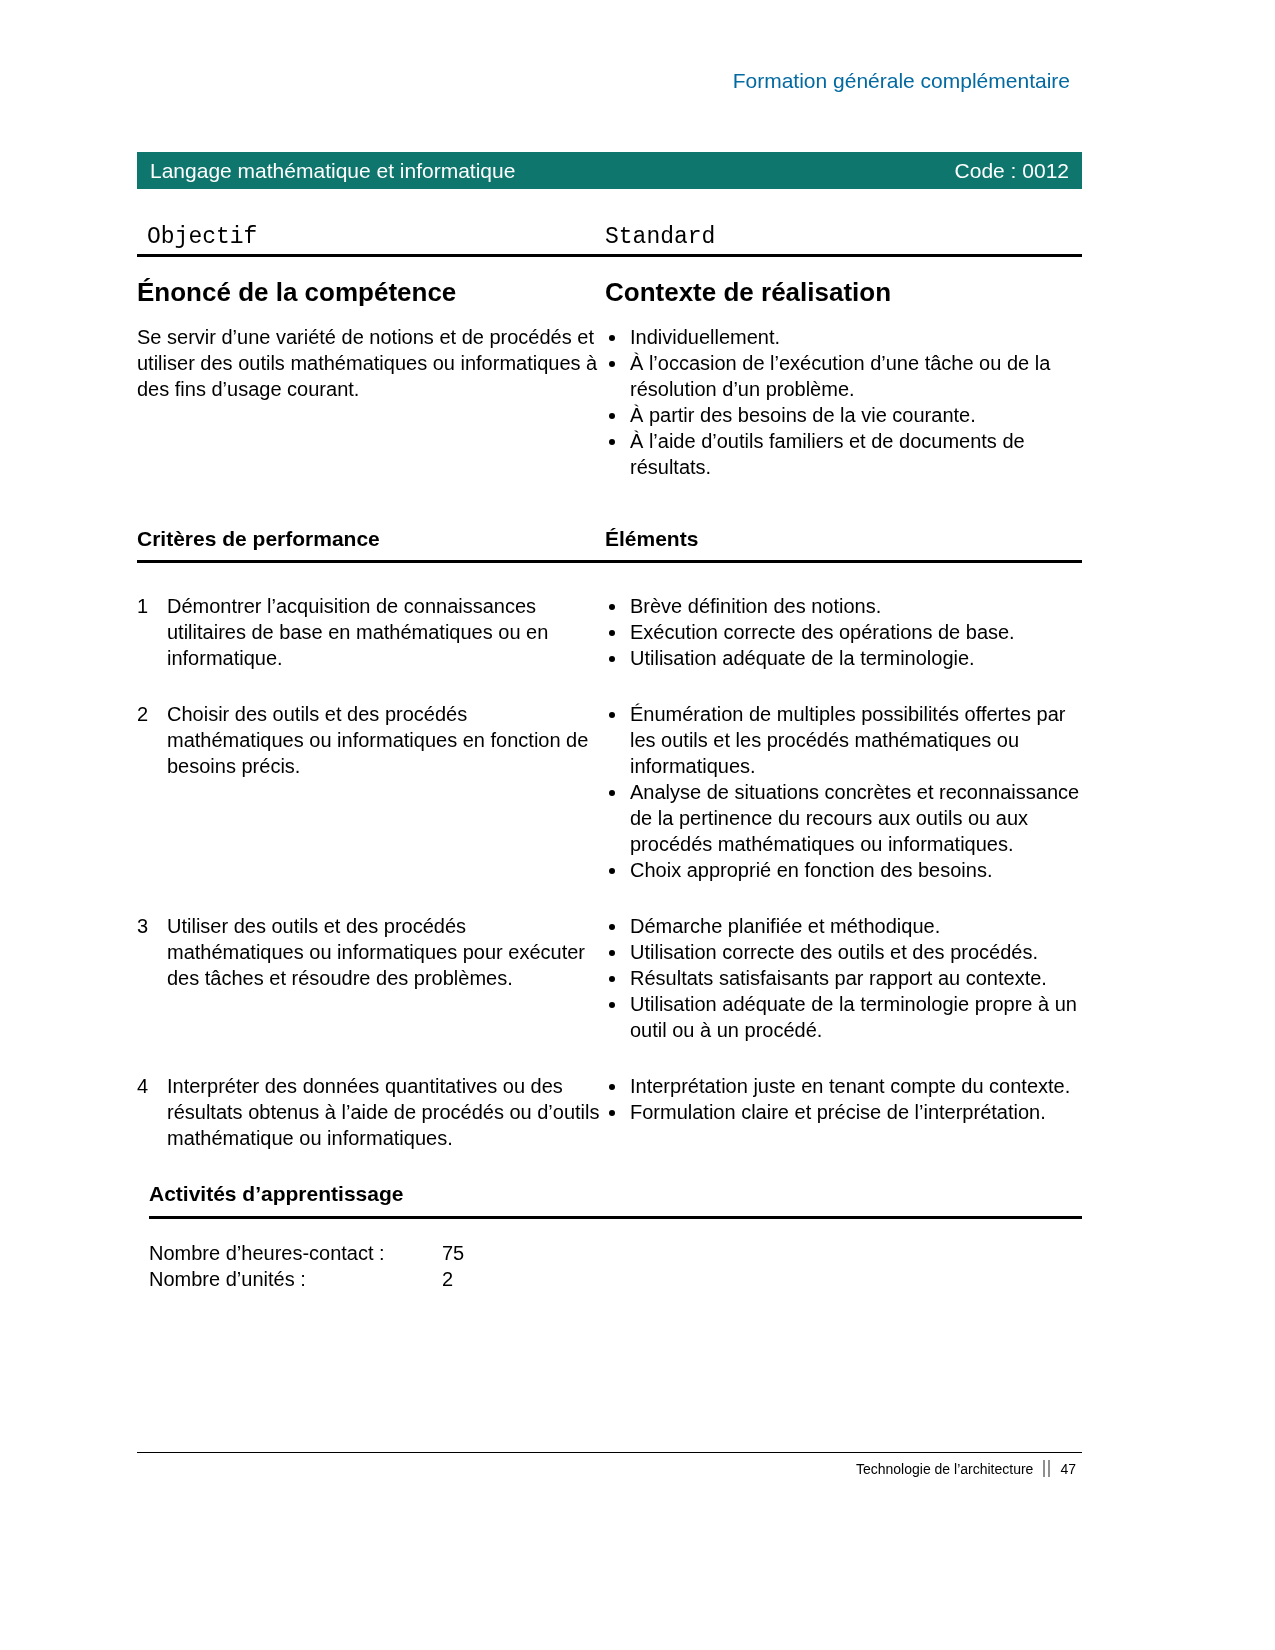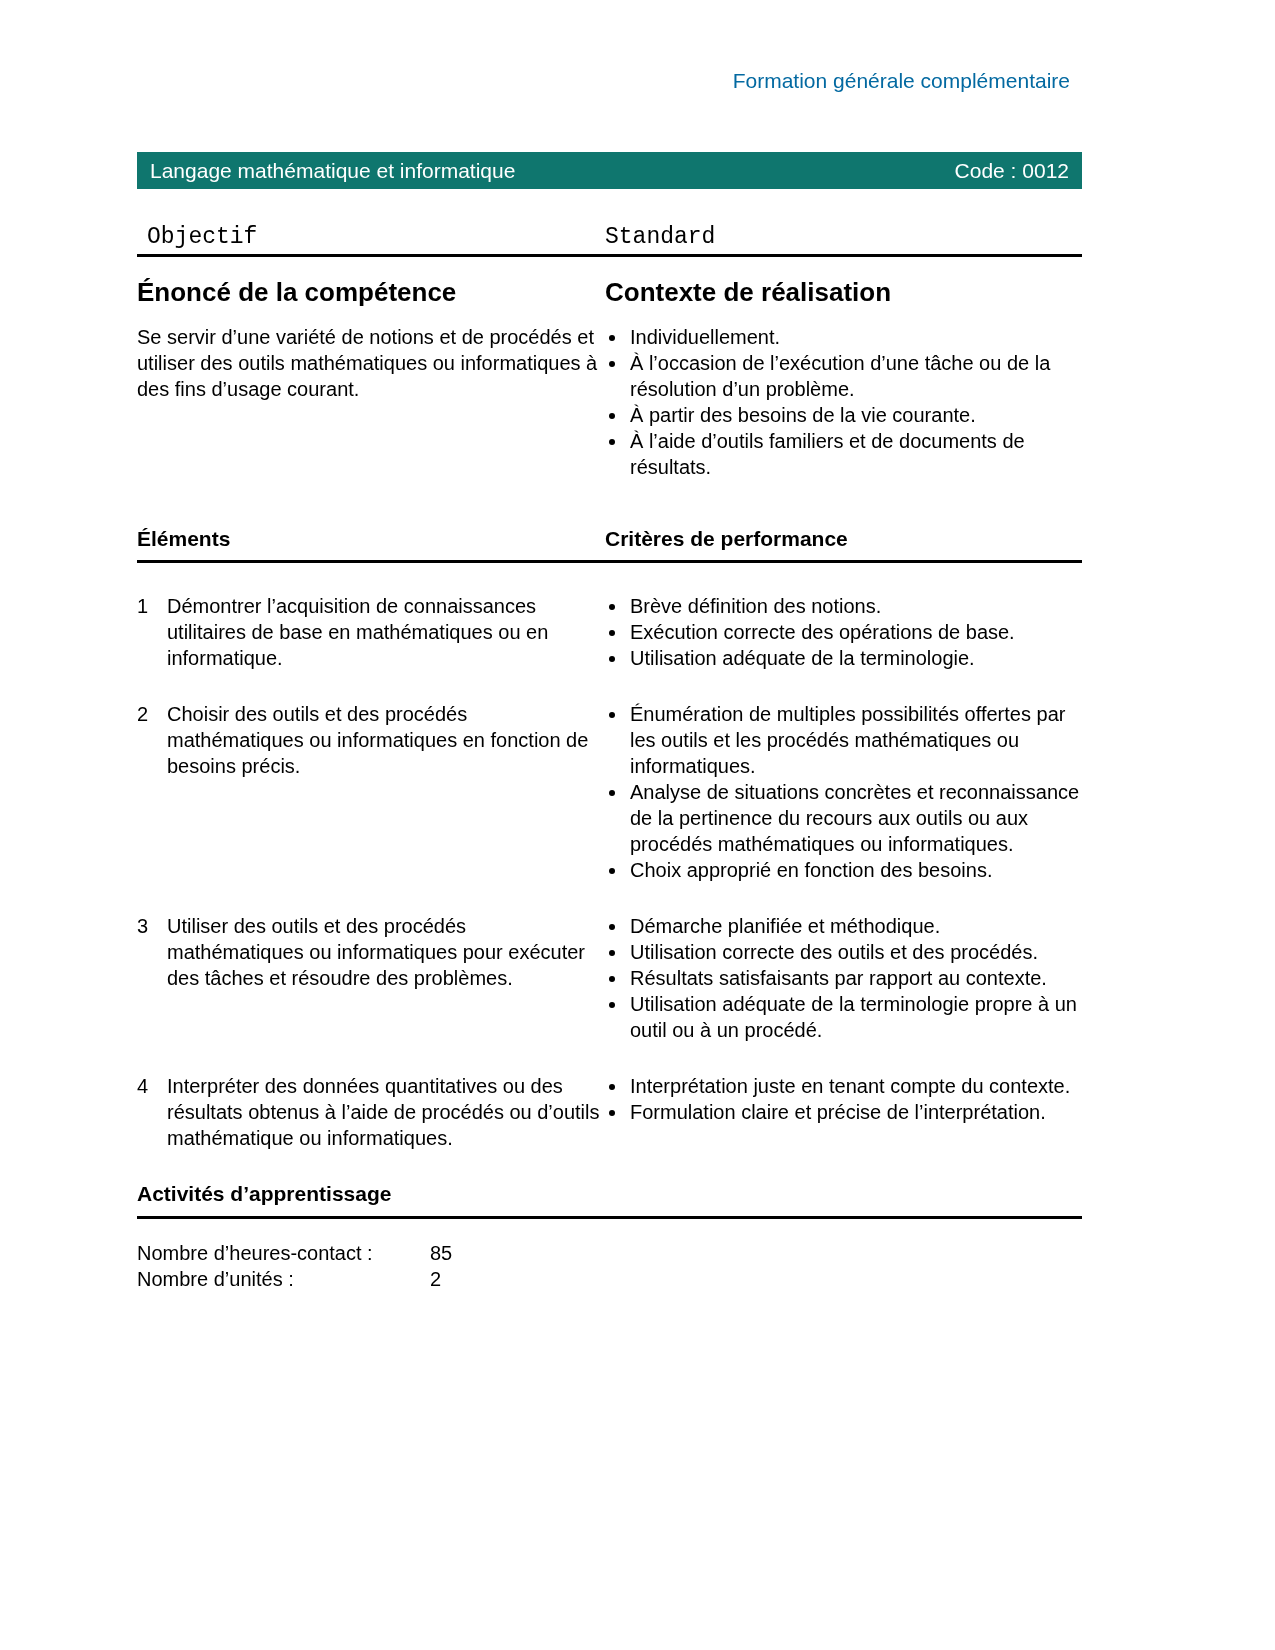--- a/index.html
+++ b/index.html
@@ -94,20 +94,21 @@
   }
   .element-row:first-of-type {
     margin-top: 27px;
   }
   .element-left {
     display: grid;
     grid-template-columns: 30px 1fr;
   }
   .activities {
     margin-top: 30px;
+    margin-left: 12px;
   }
   .activities .heading {
     font-weight: bold;
     font-size: 21px;
     line-height: 26px;
   }
   .activities .rule-thick { margin-top: 9px; }
   .kv-block { margin-top: 21px; }
   .kv {
     display: grid;
@@ -169,22 +170,22 @@
       <ul class="bullets">
         <li>Individuellement.</li>
         <li>À l’occasion de l’exécution d’une tâche ou de la résolution d’un problème.</li>
         <li>À partir des besoins de la vie courante.</li>
         <li>À l’aide d’outils familiers et de documents de résultats.</li>
       </ul>
     </div>
 
     <div class="section-head">
       <div class="two-col">
+        <span>Critères de performance</span>
         <span>Éléments</span>
-        <span>Critères de performance</span>
       </div>
       <hr class="rule-thick">
     </div>
 
     <div class="element-row two-col body-text">
       <div class="element-left">
         <span>1</span>
         <span>Démontrer l’acquisition de connaissances utilitaires de base en mathématiques ou en informatique.</span>
       </div>
       <ul class="bullets">
@@ -229,24 +230,31 @@
         <li>Formulation claire et précise de l’interprétation.</li>
       </ul>
     </div>
 
     <div class="activities">
       <div class="heading">Activités d’apprentissage</div>
       <hr class="rule-thick">
       <div class="kv-block">
         <div class="kv">
           <span>Nombre d’heures-contact :</span>
-          <span>85</span>
+          <span>75</span>
         </div>
         <div class="kv">
           <span>Nombre d’unités :</span>
           <span>2</span>
         </div>
       </div>
     </div>
 
   </div>
 
+  <div class="footer">
+    <div class="footer-inner">
+      <span>Technologie de l’architecture</span>
+      <span class="footer-bar"></span>
+      <span>47</span>
+    </div>
+  </div>
 </div>
 
 </body></html>

